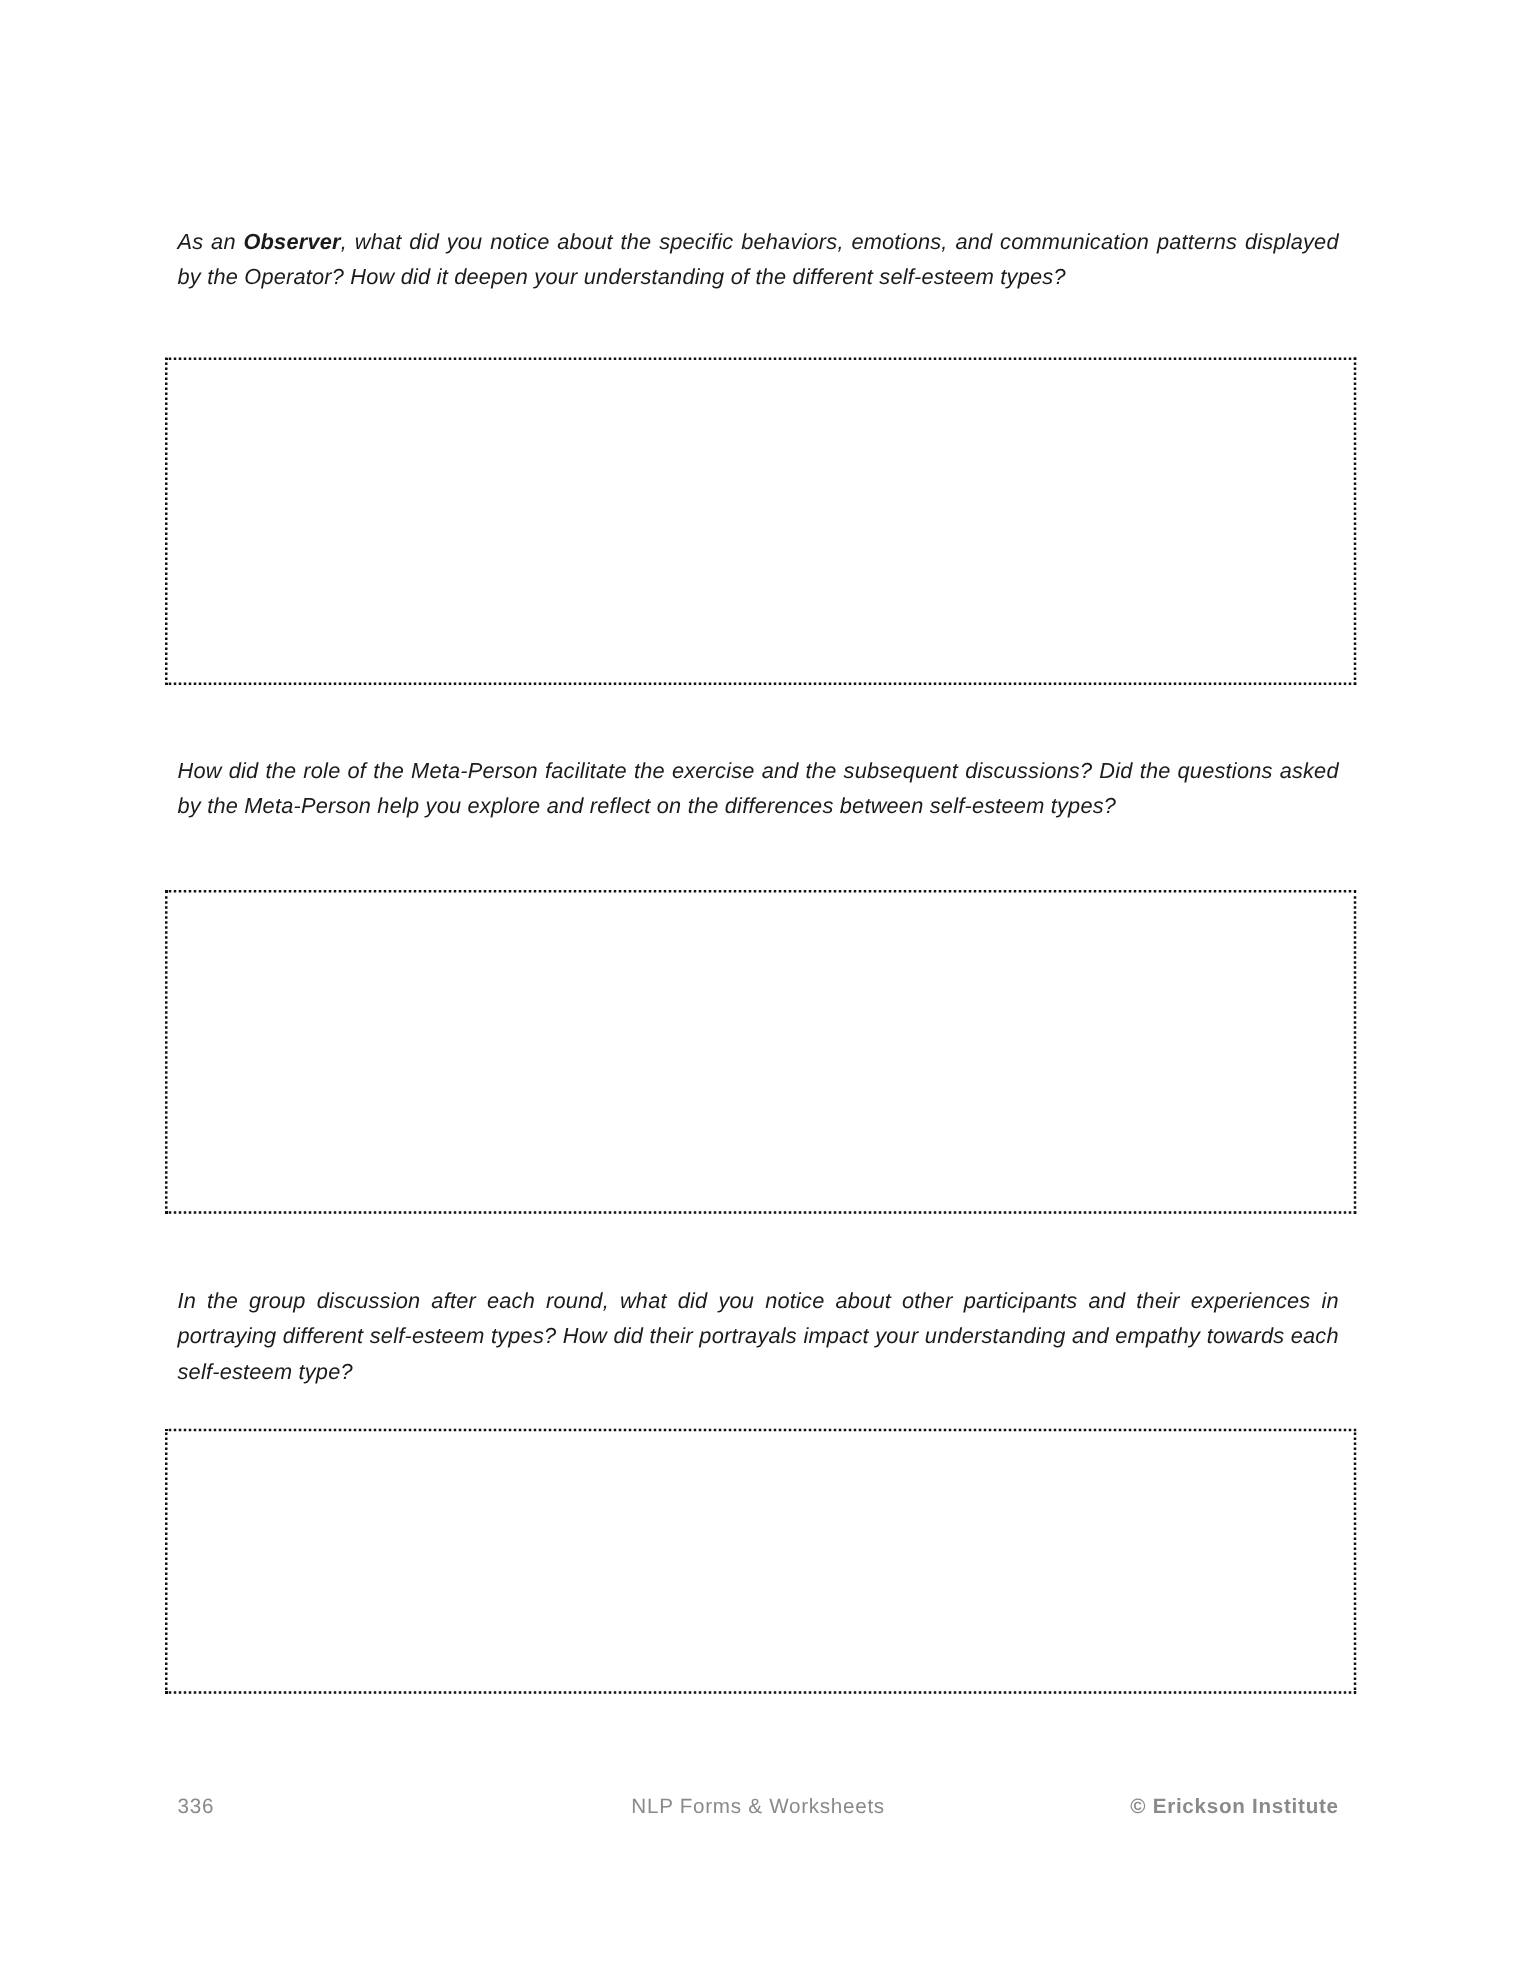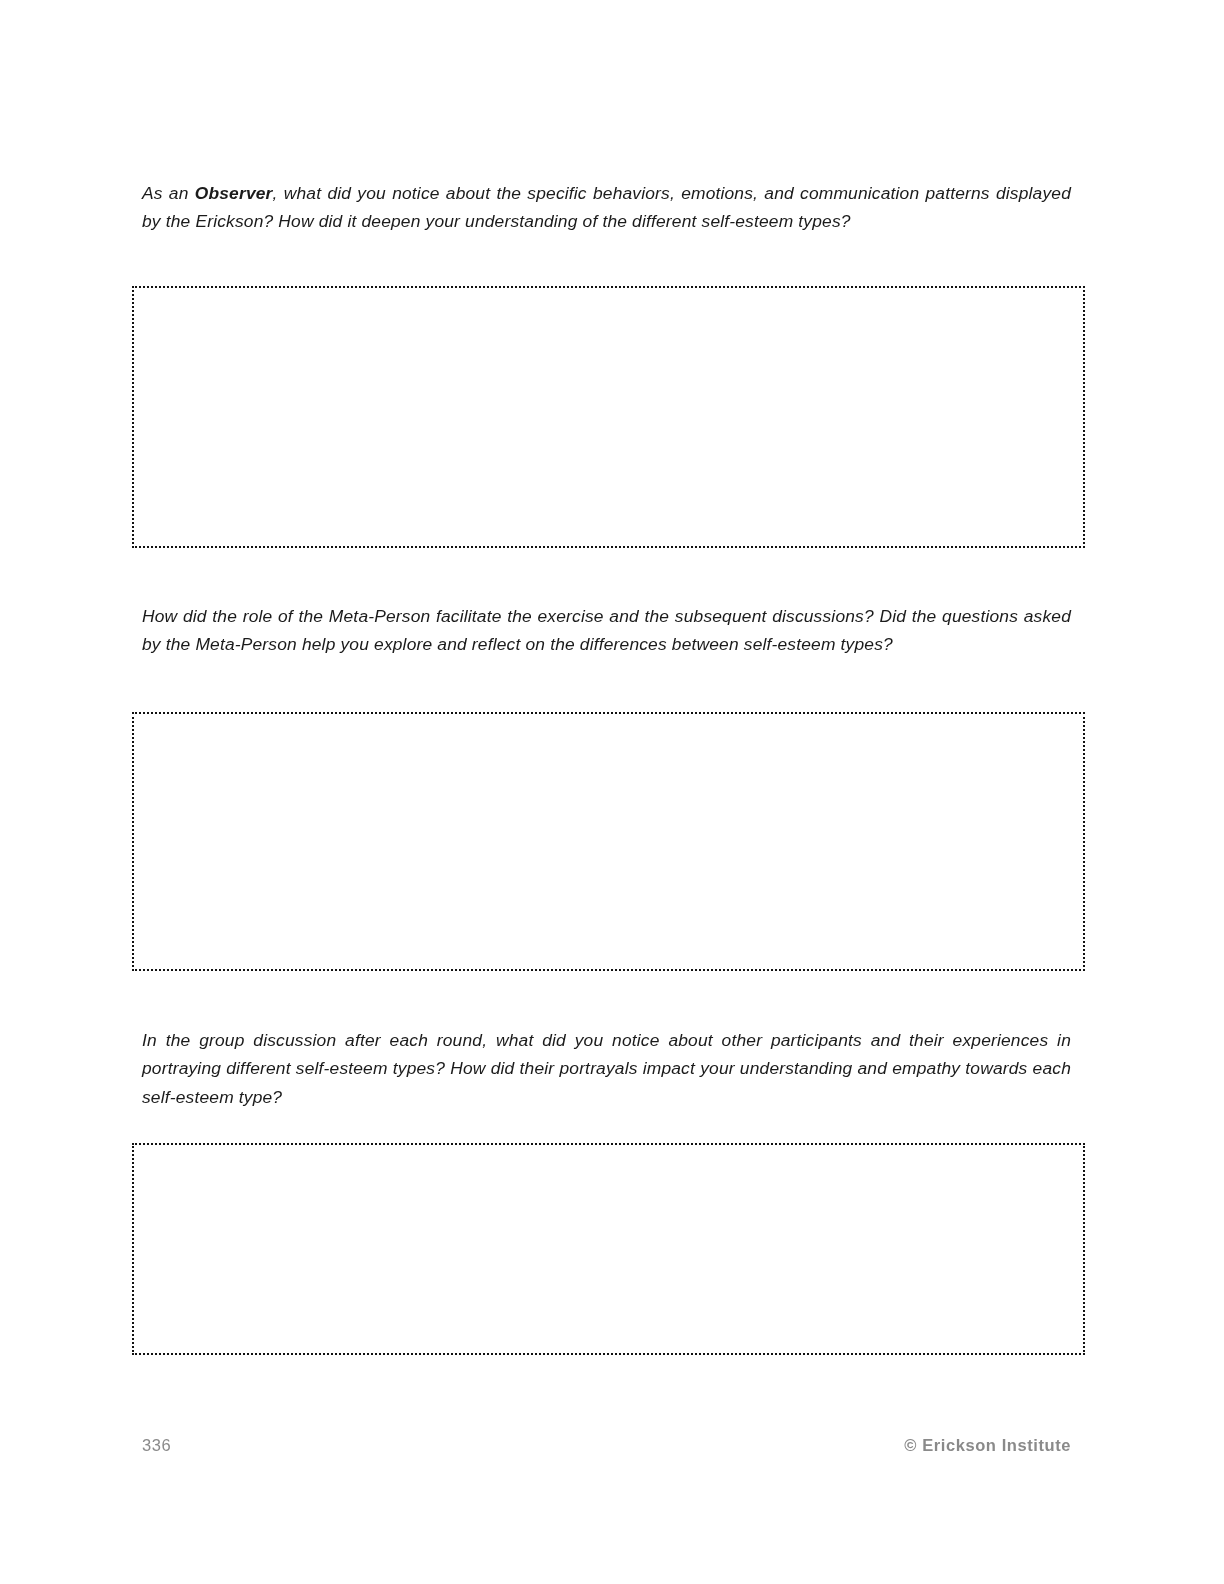--- a/index.html
+++ b/index.html
@@ -95,30 +95,31 @@
     top: 0;
     white-space: nowrap;
     font-weight: bold;
   }
 </style>
 </head>
 <body>
 
 <div class="page">
 
-  <p class="question" id="q1"><span>As an </span><span class="strong">Observer</span><span>, what did you notice about the specific behaviors, emotions, and communication patterns displayed by the Erickson? How did it deepen your understanding of the different self-esteem types?</span></p>
+  <p class="question" id="q1"><span>As an </span><span class="strong">Observer</span><span>, what did you notice about the specific behaviors, emotions, and communication patterns displayed by the Operator? How did it deepen your understanding of the different self-esteem types?</span></p>
 
   <div class="answer-box" id="box1"></div>
 
   <p class="question" id="q2"><span></span><span class="strong"></span><span>How did the role of the Meta-Person facilitate the exercise and the subsequent discussions? Did the questions asked by the Meta-Person help you explore and reflect on the differences between self-esteem types?</span></p>
 
   <div class="answer-box" id="box2"></div>
 
   <p class="question" id="q3"><span></span><span class="strong"></span><span>In the group discussion after each round, what did you notice about other participants and their experiences in portraying different self-esteem types? How did their portrayals impact your understanding and empathy towards each self-esteem type?</span></p>
 
   <div class="answer-box" id="box3"></div>
 
   <div class="footer">
     <span class="page-number">336</span>
+    <span class="doc-title">NLP Forms &amp; Worksheets</span>
     <span class="copyright">© Erickson Institute</span>
   </div>
 
 </div>
 
 </body></html>

